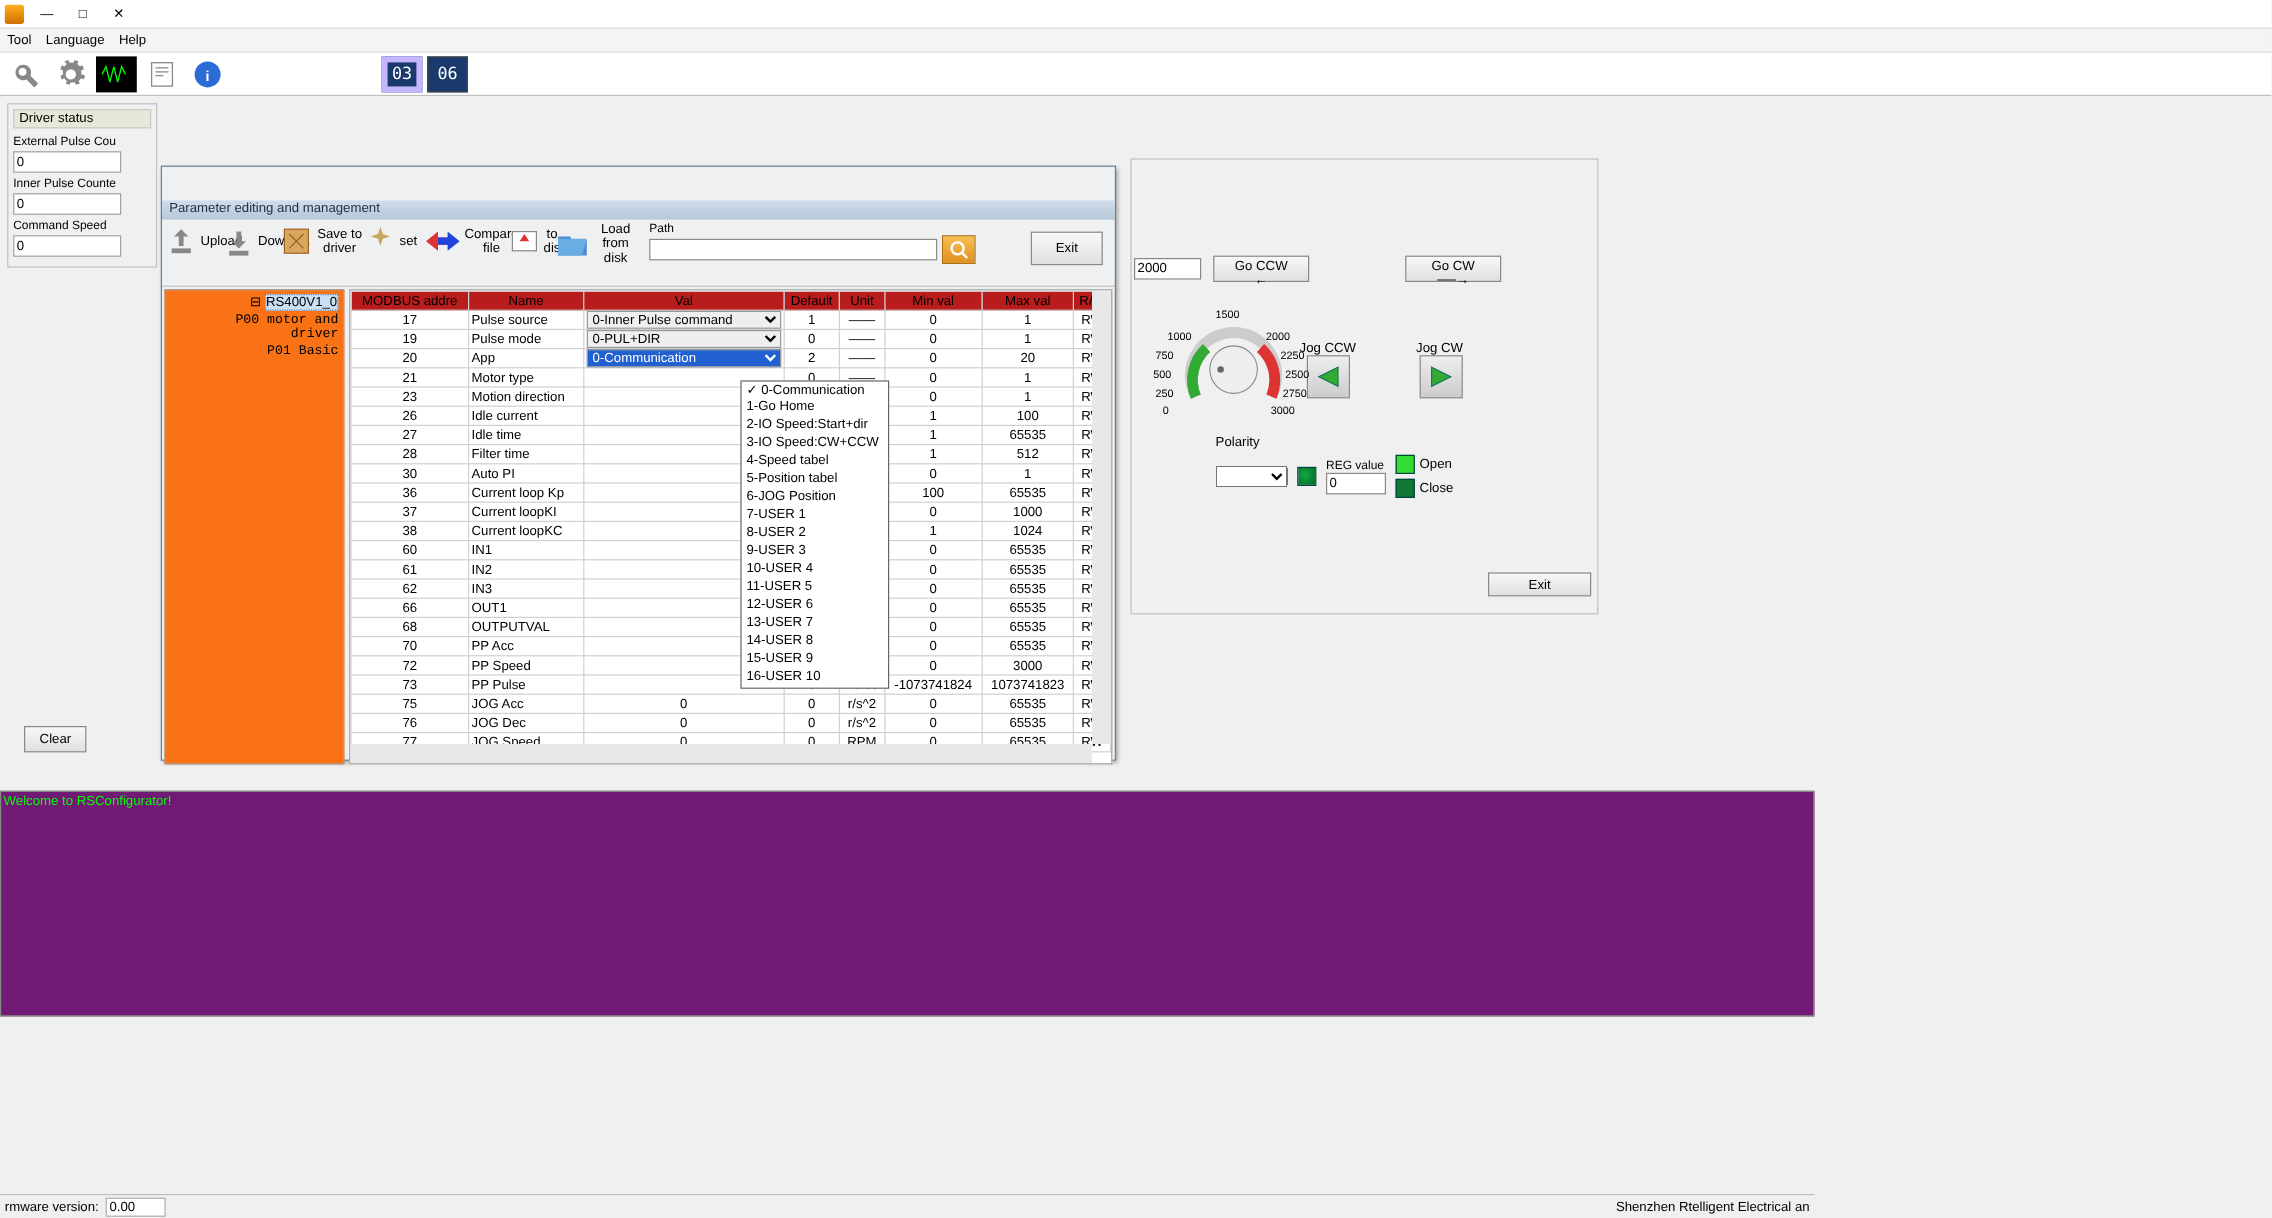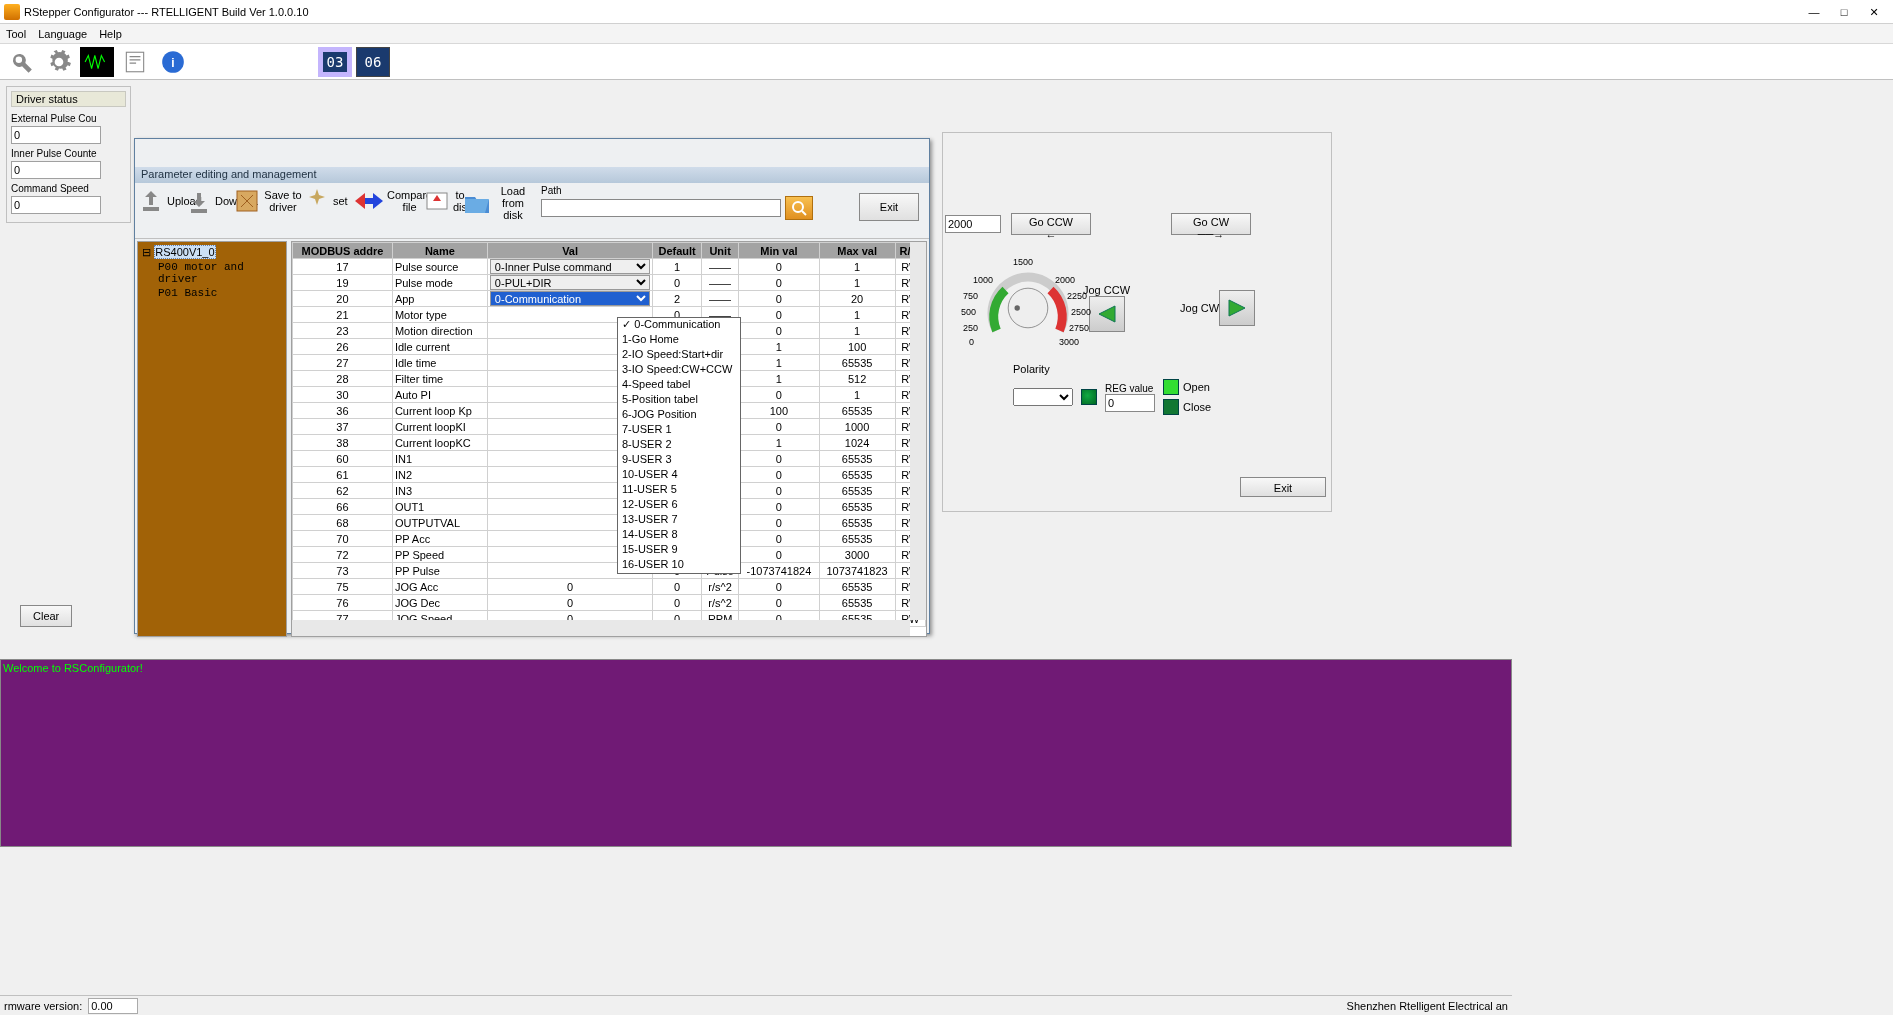--- a/index.html
+++ b/index.html
@@ -29,27 +29,27 @@
 .dial svg { width: 100%; height: 100%; }
 .arrowbtn { width: 36px; height: 36px; border: 1px solid #888; background: linear-gradient(#eee,#ccc); display: flex; align-items: center; justify-content: center; cursor: pointer; }
 .btn { border: 1px solid #888; background: linear-gradient(#f8f8f8,#e0e0e0); padding: 2px 12px; cursor: pointer; height: 22px; }
 
 .modal { position: absolute; left: 134px; top: 58px; width: 796px; height: 496px; background: #eef0f2; border: 1px solid #6080a0; box-shadow: 2px 2px 4px rgba(0,0,0,0.4); }
 .modal .mtitle { background: linear-gradient(#d0dcea,#b6c8da); height: 16px; padding: 1px 6px; color: #234; font-size: 11px; margin-top: 28px; }
 .modal .mtoolbar { height: 56px; border-bottom: 1px solid #c0c0c0; display: flex; align-items: flex-start; padding: 2px; }
 .mbtn { width: 48px; text-align: center; font-size: 9px; line-height: 1.1; display: flex; flex-direction: row; align-items: center; gap: 2px; cursor: pointer; }
 .mbtn .mic { width: 32px; height: 32px; display: flex; align-items: center; justify-content: center; }
 .mbody { display: flex; height: 400px; }
-.tree { width: 150px; border: 1px solid #a0a0a0; background: #a16207; margin: 2px; padding: 2px; }
+.tree { width: 150px; border: 1px solid #a0a0a0; background: #f97316; margin: 2px; padding: 2px; text-align: right; }
 .tree .node { padding: 1px 2px; font-family: "Courier New", monospace; font-size: 11px; }
 .tree .root { background: #cce0f5; border: 1px dotted #6080b0; display: inline-block; }
 .tblwrap { flex: 1; border: 1px solid #a0a0a0; background: #fff; margin: 2px; overflow: hidden; position: relative; }
 table.param { width: 100%; border-collapse: collapse; font-family: "Courier New", monospace; font-size: 11px; }
 table.param th, table.param td { border: 1px solid #d0d0d0; padding: 0 2px; height: 16px; text-align: center; white-space: nowrap; }
-table.param th { background: #a3a3a3; font-weight: bold; }
+table.param th { background: #b91c1c; font-weight: normal; }
 table.param td.name { text-align: left; }
 .valcell select, .valcell input { width: 100%; border: 1px solid #999; font-family: inherit; font-size: 11px; height: 15px; }
 .dropdown-open { position: absolute; left: 325px; top: 75px; width: 124px; background: #fff; border: 1px solid #666; z-index: 5; font-family: "Courier New", monospace; font-size: 11px; }
 .dropdown-open div { padding: 0 4px; height: 15px; }
 .dropdown-open div.sel::before { content: "✓ "; }
 .scrollbar-v { position: absolute; right: 0; top: 0; bottom: 16px; width: 16px; background: #e8e8e8; }
 .scrollbar-h { position: absolute; left: 0; right: 16px; bottom: 0; height: 16px; background: #e8e8e8; }
 
 .rightvis { position: absolute; left: 942px; top: 52px; width: 390px; height: 380px; border: 1px solid #c0c0c0; background: #f0f0f0; }
 .rightvis input { border: 1px solid #888; height: 18px; padding: 0 2px; background: #fff; }
@@ -61,21 +61,20 @@
 .statusbar .right { margin-left: auto; }
 .exitbtn-right { position: absolute; left: 1240px; top: 397px; width: 86px; height: 20px; border: 1px solid #888; background: linear-gradient(#f8f8f8,#e0e0e0); text-align: center; line-height: 20px; cursor: pointer; }
 .path-sect { display:flex; flex-direction:column; margin-left:8px; }
 .path-sect input { width:240px; height:18px; border:1px solid #888; background:#fff; }
 </style>
 </head>
 <body>
 
 <div class="titlebar">
   <div class="icon"></div>
-  <div class="title">RStepper Configurator --- RTELLIGENT  Build Ver 1.0.0.10</div>
   <div class="winbtns">
     <div>—</div>
     <div>□</div>
     <div>✕</div>
   </div>
 </div>
 
 <div class="menubar">
   <span>Tool</span>
   <span>Language</span>
@@ -164,21 +163,21 @@
       </div>
       <div style="display:flex;flex-direction:column;align-items:center">
         <span>Jog CCW</span>
         <div class="arrowbtn">
             <svg width="24" height="24">
               <path fill="#3a3" stroke="#175" d="M20 4v16L4 12z"></path>
             </svg>
           </div>
       </div>
       <div style="width:30px"></div>
-      <div style="display:flex;flex-direction:row;align-items:center">
+      <div style="display:flex;flex-direction:column;align-items:flex-end">
         <span>Jog CW</span>
         <div class="arrowbtn">
             <svg width="24" height="24">
               <path fill="#3a3" stroke="#175" d="M4 4v16l16-8z"></path>
             </svg>
           </div>
       </div>
     </div>
     <div style="position:absolute;left:70px;top:230px">
       <div style="margin-bottom:4px">Polarity</div>

